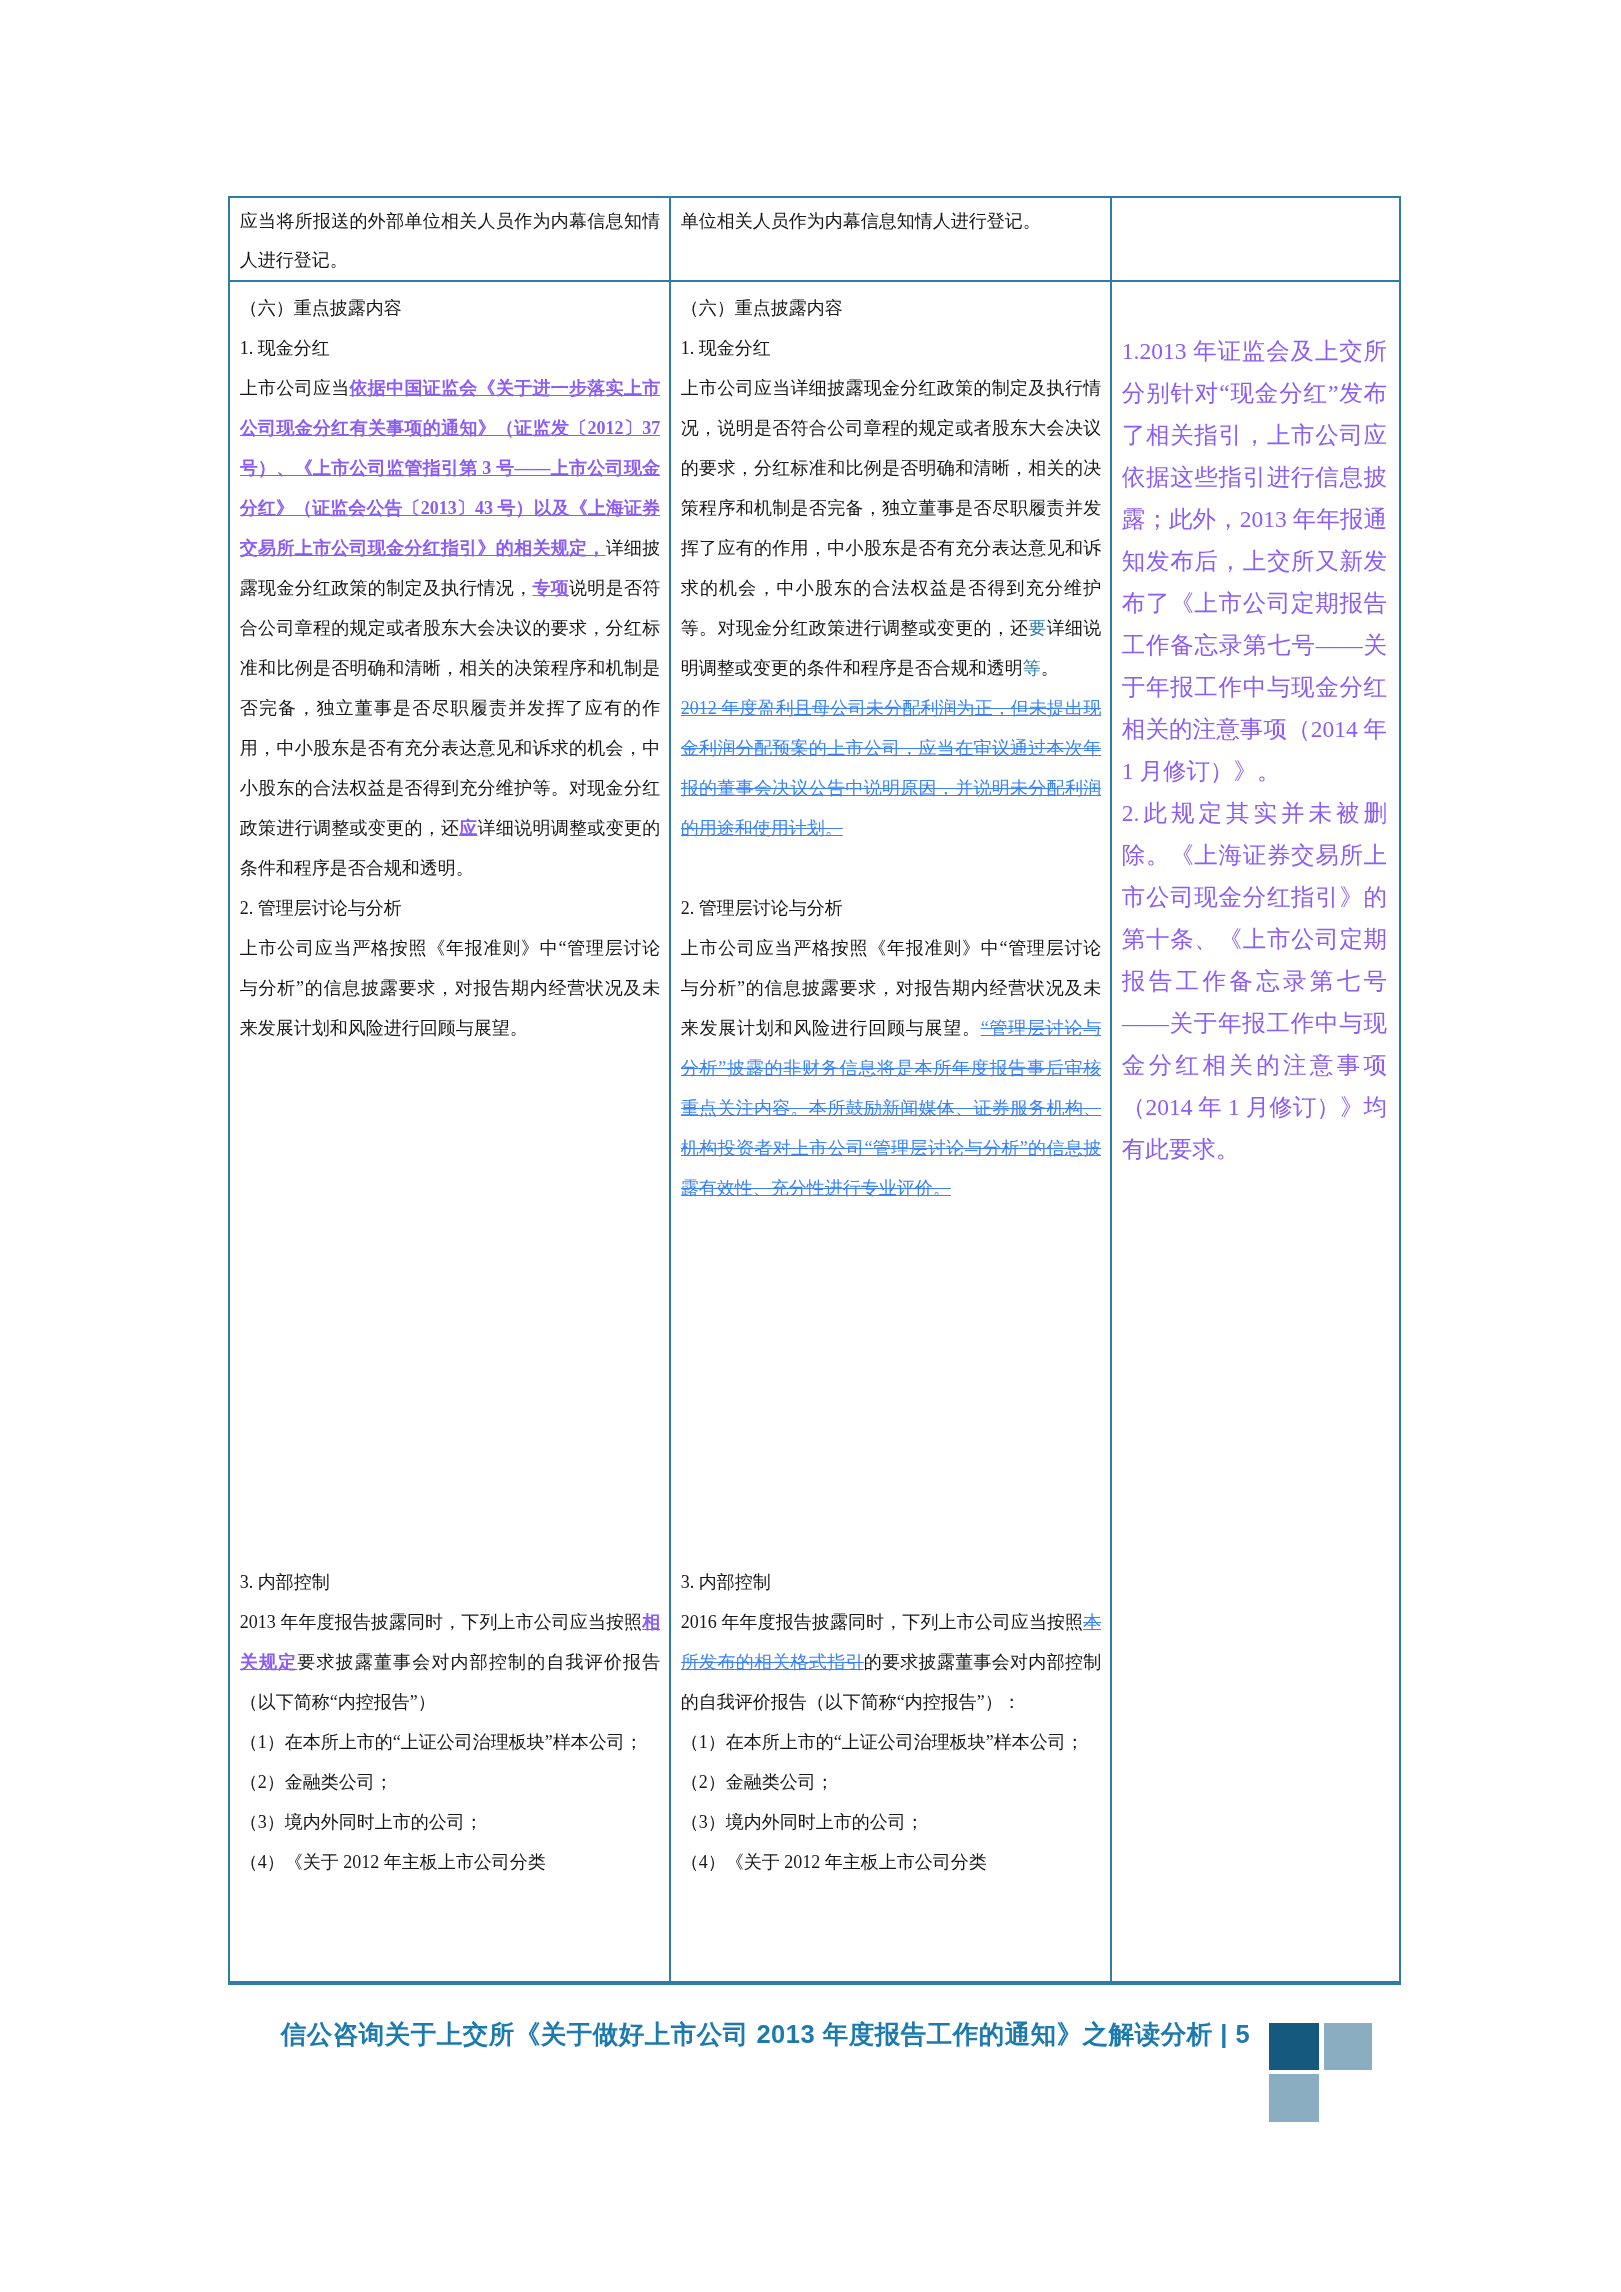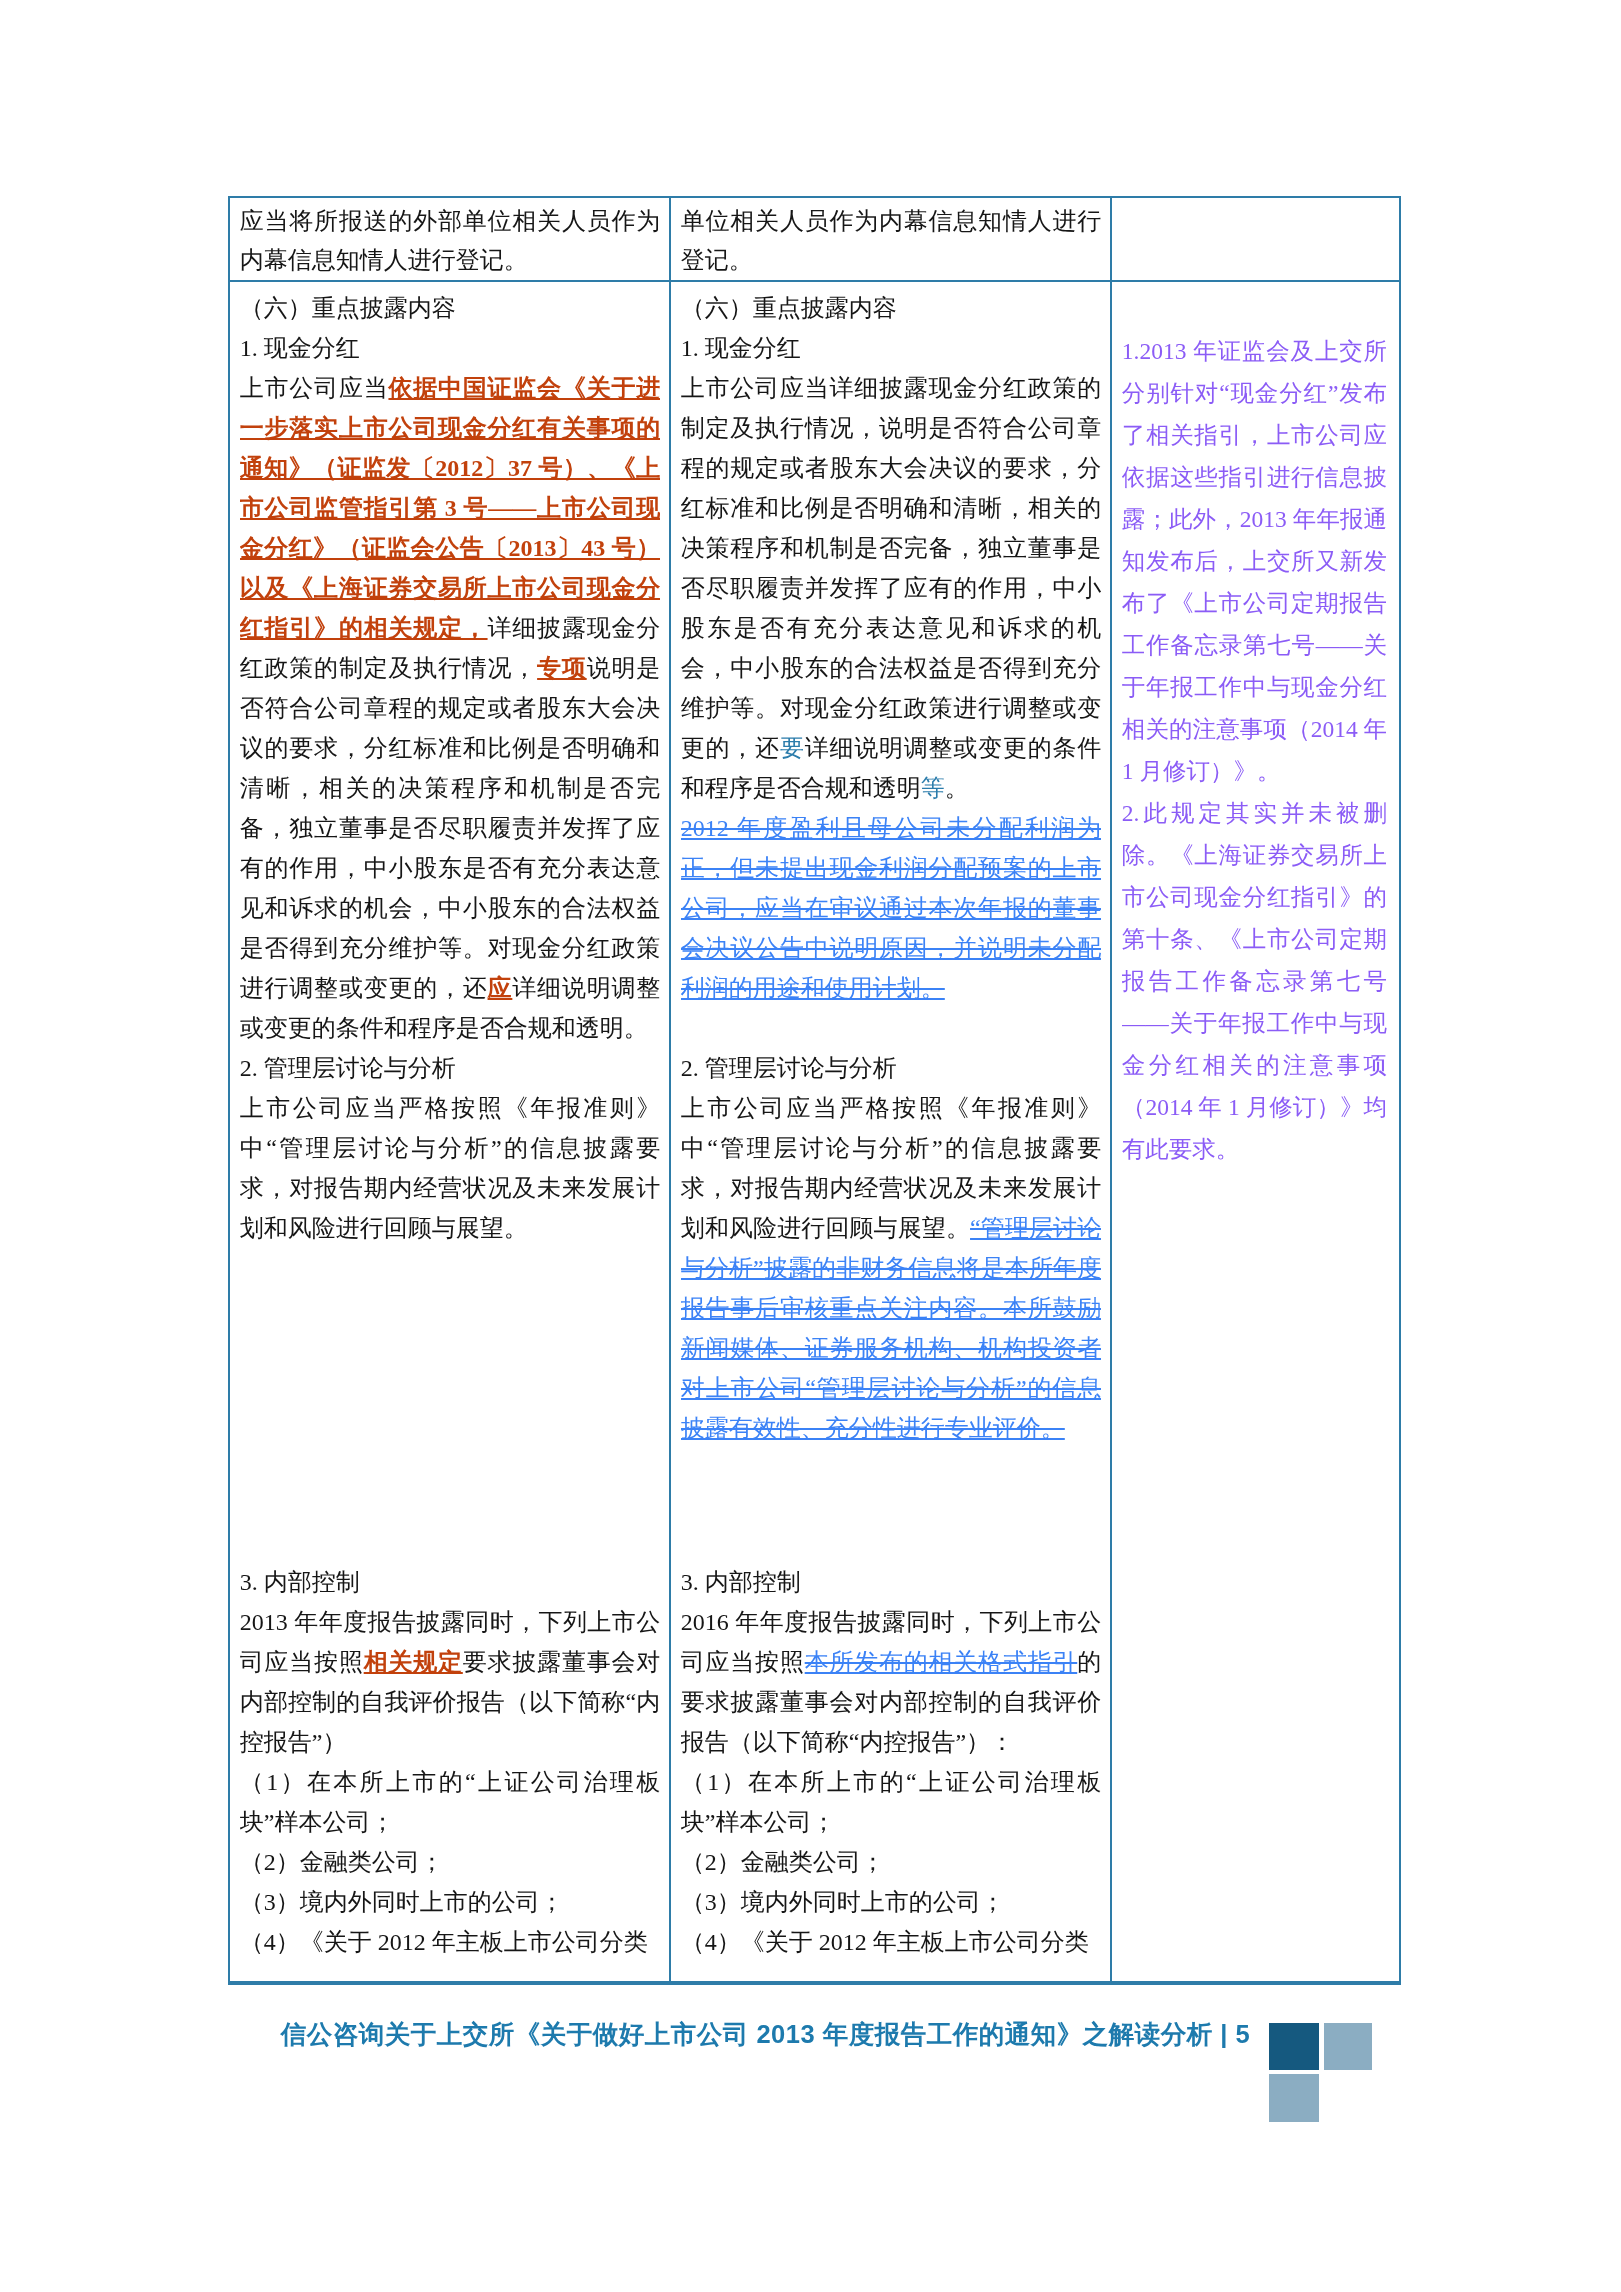--- a/index.html
+++ b/index.html
@@ -4,30 +4,30 @@
 <style>
   html,body{margin:0;padding:0;background:#ffffff;}
   .page{position:relative;width:1621px;height:2293px;background:#ffffff;overflow:hidden;
         font-family:"Liberation Serif","DejaVu Serif",serif;}
   .doc-table{position:absolute;left:228px;top:196px;width:1173px;box-sizing:border-box;
              border:2.9px solid #2e7ca8;border-bottom-width:4.9px;background:#ffffff;}
   .row{display:flex;}
   .row-cont{height:82px;border-bottom:2.9px solid #2e7ca8;}
   .row-main{height:1699px;}
   .cell{box-sizing:border-box;overflow:hidden;padding:5.9px 8.8px 0 9.8px;
-        font-size:24px;line-height:40px;color:#161616;text-align:justify;}
+        font-size:18px;line-height:40px;color:#161616;text-align:justify;}
   .row-cont .cell{padding-top:3.9px;line-height:39px;}
   .c1{width:441px;border-right:2.9px solid #2e7ca8;}
   .c2{width:441px;border-right:2.9px solid #2e7ca8;}
   .c3{width:282px;color:#8b5cf6;font-size:23.5px;line-height:42px;padding-right:6.9px;}
   .cell-top{height:1274px;overflow:hidden;}
   .cell-bottom{overflow:hidden;}
   .para{margin:0;}
   .gap{width:100%;}
-  .r-red{color:#c2410c;font-weight:bold;text-decoration:underline;}
+  .r-red{color:#8b5cf6;font-weight:bold;text-decoration:underline;}
   .r-ins{color:#2b7cab;}
   .r-del{color:#3b82f6;text-decoration:underline line-through;}
   .footer-text{position:absolute;left:245px;top:2015px;width:1041px;text-align:center;
                font-family:"Liberation Sans","DejaVu Sans",sans-serif;font-weight:bold;
                font-size:25.5px;line-height:39px;color:#1d7aad;letter-spacing:0.5px;}
   .sq{position:absolute;}
   .sq-dark{left:1269px;top:2023px;width:50px;height:47px;background:#15597f;}
   .sq-light1{left:1324px;top:2023px;width:48px;height:47px;background:#8badc2;}
   .sq-light2{left:1269px;top:2074px;width:50px;height:48px;background:#8badc2;}
 </style>

